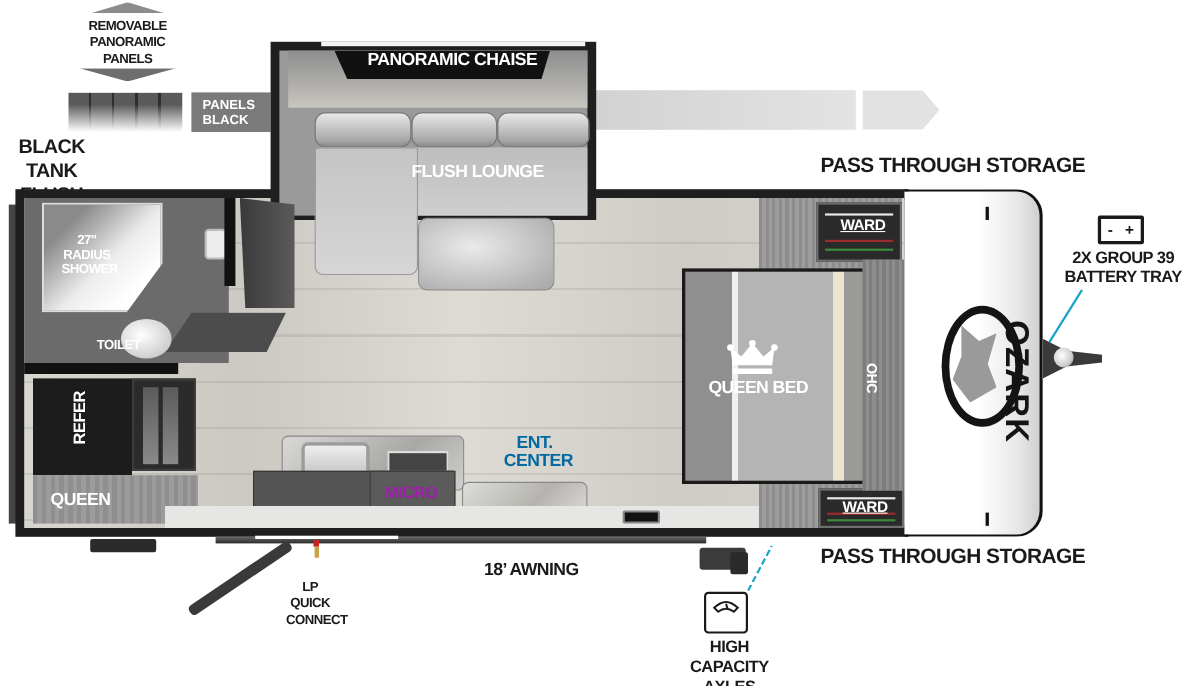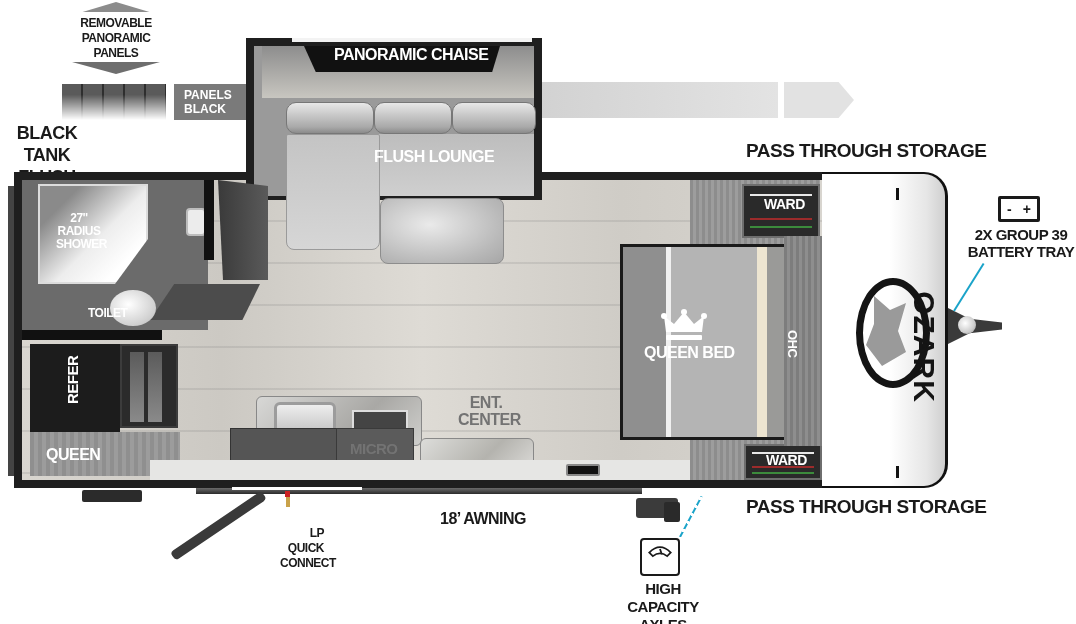--- a/index.html
+++ b/index.html
@@ -69,46 +69,46 @@
   .refer-pane { position: absolute; top: 6px; width: 14px; height: 70px; background: linear-gradient(180deg, #5b5b5b, #8a8a8a); }
   .pantry { left: 30px; top: 432px; width: 150px; height: 44px; background: repeating-linear-gradient(90deg, #8f8f8f 0 4px, #9c9c9c 4px 8px); }
   .pantry-label { left: 46px; top: 446px; font-size: 16px; color: #fff; }
 
   
   .counter { left: 256px; top: 396px; width: 166px; height: 50px; border-radius: 6px; background: linear-gradient(135deg, #d8d8d6, #a9a8a5 60%, #cfcfcc); border: 1px solid #888; }
   .sink { left: 274px; top: 402px; width: 62px; height: 38px; border-radius: 6px; background: linear-gradient(180deg, #eeeeee, #bdbdbd); border: 3px solid #9c9c9c; }
   .range-top { left: 352px; top: 410px; width: 56px; height: 20px; background: #444; border: 2px solid #ddd; }
   .lower-cab { left: 230px; top: 428px; width: 182px; height: 40px; background: #555; border: 1px solid #333; }
   .micro { left: 336px; top: 428px; width: 78px; height: 42px; background: #5b5b5b; border: 1px solid #3a3a3a; }
-  .micro-label { left: 350px; top: 440px; font-size: 15px; color: #737373; }
+  .micro-label { left: 350px; top: 440px; font-size: 15px; color: #a21caf; }
   .ent-top { left: 420px; top: 438px; width: 114px; height: 28px; border-radius: 6px; background: linear-gradient(135deg, #ddddda, #b4b3ae 60%, #d8d7d4); border: 1px solid #888; }
   .ent-base { left: 420px; top: 462px; width: 116px; height: 5px; background: #111; }
-  .ent-label { left: 458px; top: 394px; font-size: 16px; line-height: 17px; color: #737373; text-align: center; width: 56px; }
+  .ent-label { left: 458px; top: 394px; font-size: 16px; line-height: 17px; color: #0369a1; text-align: center; width: 56px; }
 
   
   .bottom-lip { left: 150px; top: 460px; width: 540px; height: 20px; background: #e6e6e4; }
   .floor-vent { left: 566px; top: 464px; width: 34px; height: 12px; background: #111; border: 2px solid #888; border-radius: 2px; }
   .awning-bar { left: 196px; top: 488px; width: 446px; height: 6px; background: linear-gradient(180deg, #6b6b6b, #2b2b2b); }
   .awning-light { left: 232px; top: 487px; width: 130px; height: 3px; background: #fff; }
   .awning-arm { left: 154px; top: 490px; width: 110px; height: 10px; background: #3a3a3a; transform: rotate(-34deg); transform-origin: right center; border-radius: 4px; }
   .lp-red { left: 285px; top: 491px; width: 5px; height: 6px; background: #c22; }
   .lp-brass { left: 286px; top: 497px; width: 4px; height: 10px; background: #c9a24a; }
   .stab-left { left: 82px; top: 490px; width: 60px; height: 12px; background: #2b2b2b; border-radius: 2px; }
   .stab-right { left: 636px; top: 498px; width: 42px; height: 20px; background: #3b3b3b; border-radius: 3px; }
   .stab-right2 { left: 664px; top: 502px; width: 16px; height: 20px; background: #2a2a2a; border-radius: 2px; }
 
-  .lp-label { left: 280px; top: 526px; font-size: 12px; line-height: 15px; text-align: right; width: 44px; }
+  .lp-label { left: 260px; top: 526px; font-size: 12px; line-height: 15px; text-align: center; width: 44px; }
   .awning-label { left: 440px; top: 510px; font-size: 16px; }
 
   
   .bed-wall { left: 690px; top: 180px; width: 130px; height: 300px; background: repeating-linear-gradient(90deg, #8d8d8d 0 3px, #9d9d9d 3px 6px); }
   .ward-top { left: 742px; top: 184px; width: 78px; height: 54px; background: #2a2a2a; border: 2px solid #6e6e6e; }
   .ward-bot { left: 744px; top: 444px; width: 78px; height: 36px; background: #2a2a2a; border: 2px solid #6e6e6e; }
   .ward-line { position: absolute; left: 6px; right: 6px; height: 2px; }
-  .ward-label { font-size: 14px; color: #fff; }
+  .ward-label { font-size: 14px; color: #fff; text-decoration: underline; }
   .ward-top-label { left: 764px; top: 196px; }
   .ward-bot-label { left: 766px; top: 452px; }
   .bed { left: 620px; top: 244px; width: 170px; height: 196px; background: #1a1a1a; }
   .bed-inner { left: 623px; top: 247px; width: 164px; height: 190px; background: linear-gradient(90deg, #8f8f8f 0 26%, #f0f0f0 26% 29%, #b4b4b4 29% 82%, #ede5d1 82% 88%, #9a9a98 88%); }
   .crown-icon { left: 660px; top: 308px; width: 48px; height: 34px; }
   .bed-label { left: 644px; top: 344px; font-size: 16px; color: #fff; }
   .ohc { left: 784px; top: 236px; width: 38px; height: 210px; background: repeating-linear-gradient(90deg, #7d7d7d 0 3px, #8e8e8e 3px 6px); }
   .ohc-label { left: 800px; top: 330px; font-size: 13px; color: #fff; transform: rotate(90deg); }
 
   

